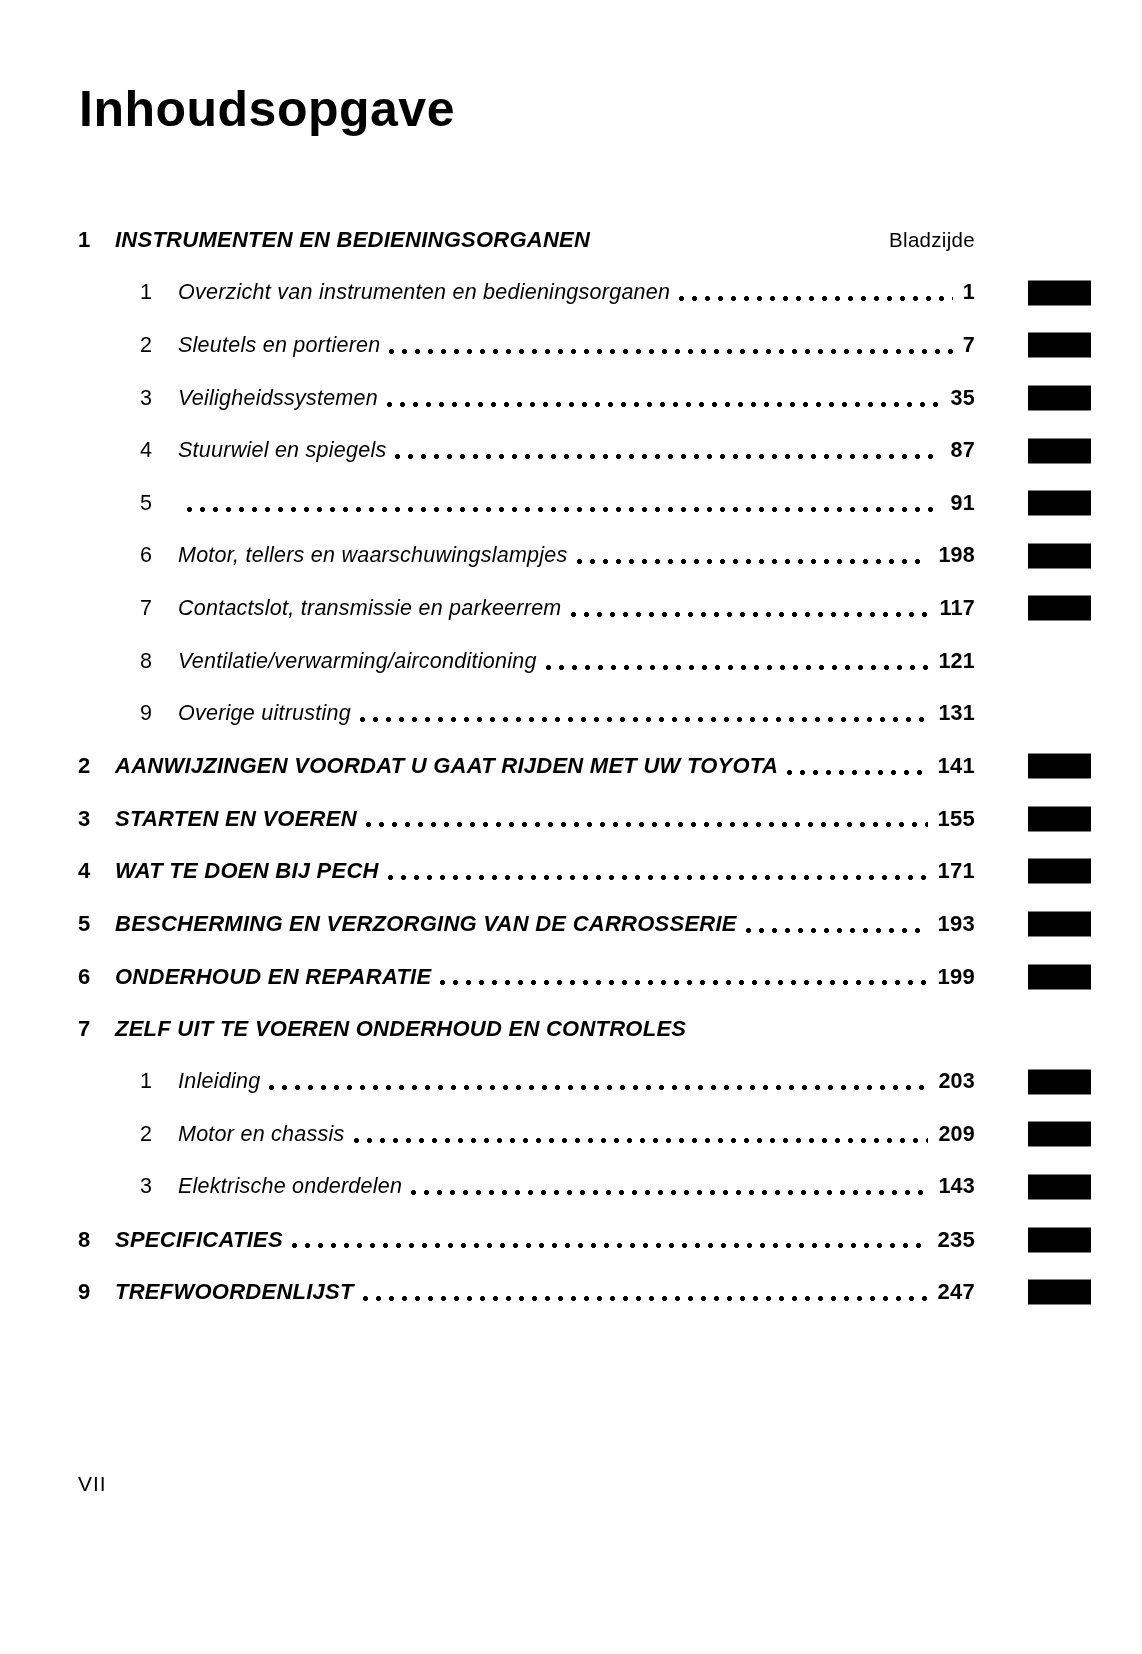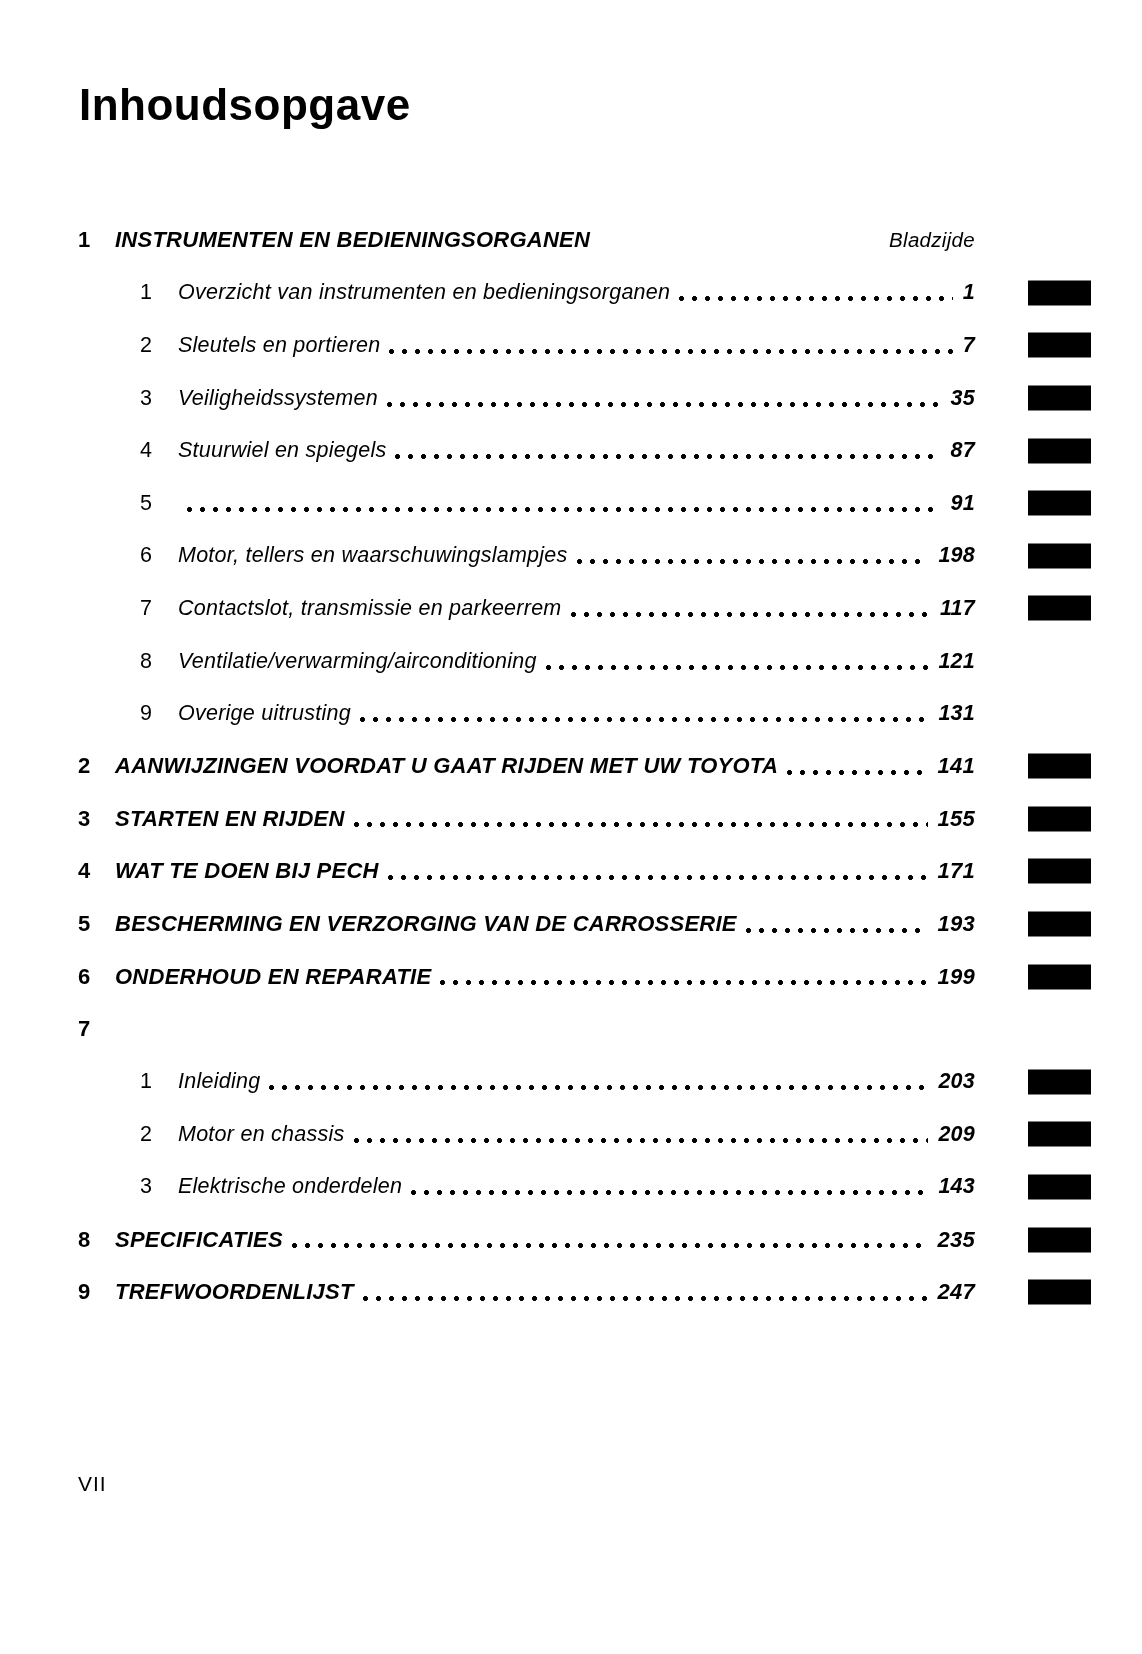--- a/index.html
+++ b/index.html
@@ -10,21 +10,21 @@
     height:1654px;
     background:#ffffff;
     color:#000000;
     font-family:"Liberation Sans", sans-serif;
     overflow:hidden;
   }
   .title {
     position:absolute;
     left:79px;
     top:80px;
-    font-size:44px;
+    font-size:50px;
     font-weight:700;
     letter-spacing:0.5px;
   }
   .toc {
     position:absolute;
     left:78px;
     top:214px;
     width:897px;
   }
   .row {
@@ -49,21 +49,20 @@
     background-image:radial-gradient(circle at 2.5px 2.5px, #000 2.2px, transparent 2.7px);
     background-size:13px 5px;
     background-repeat:repeat-x;
     background-position:left center;
   }
   .leader.hidden { visibility:hidden; }
   .pagenum {
     flex:0 0 auto;
     font-weight:700;
     min-width:10px;
-    font-style:italic;
   }
   .pagenum.colheader {
     font-weight:400;
     font-size:20.5px;
     letter-spacing:0.3px;
   }
   .tab {
     position:absolute;
     right:-116px;
     top:50%;
@@ -160,21 +159,21 @@
   </div>
       <div class="row chapter">
     <span class="num">2</span>
     <span class="label">AANWIJZINGEN VOORDAT U GAAT RIJDEN MET UW TOYOTA</span>
     <span class="leader"></span>
     <span class="pagenum">141</span>
     <span class="tab" style="background: rgb(0, 0, 0);"></span>
   </div>
       <div class="row chapter">
     <span class="num">3</span>
-    <span class="label">STARTEN EN RIJDEN</span>
+    <span class="label">STARTEN EN VOEREN</span>
     <span class="leader"></span>
     <span class="pagenum">155</span>
     <span class="tab" style="background: rgb(0, 0, 0);"></span>
   </div>
       <div class="row chapter">
     <span class="num">4</span>
     <span class="label">WAT TE DOEN BIJ PECH</span>
     <span class="leader"></span>
     <span class="pagenum">171</span>
     <span class="tab" style="background: rgb(0, 0, 0);"></span>
@@ -188,20 +187,21 @@
   </div>
       <div class="row chapter">
     <span class="num">6</span>
     <span class="label">ONDERHOUD EN REPARATIE</span>
     <span class="leader"></span>
     <span class="pagenum">199</span>
     <span class="tab" style="background: rgb(0, 0, 0);"></span>
   </div>
       <div class="row chapter">
     <span class="num">7</span>
+    <span class="label">ZELF UIT TE VOEREN ONDERHOUD EN CONTROLES</span>
     <span class="leader hidden"></span>
     <span class="pagenum"></span>
 
   </div>
       <div class="row sub">
     <span class="num">1</span>
     <span class="label">Inleiding</span>
     <span class="leader"></span>
     <span class="pagenum">203</span>
     <span class="tab" style="background: rgb(0, 0, 0);"></span>

